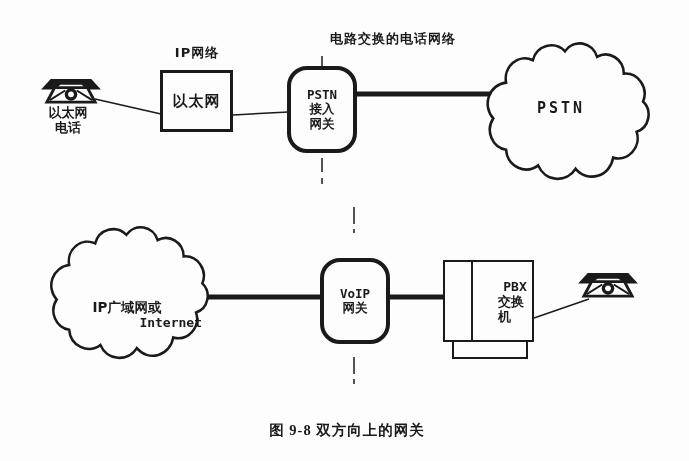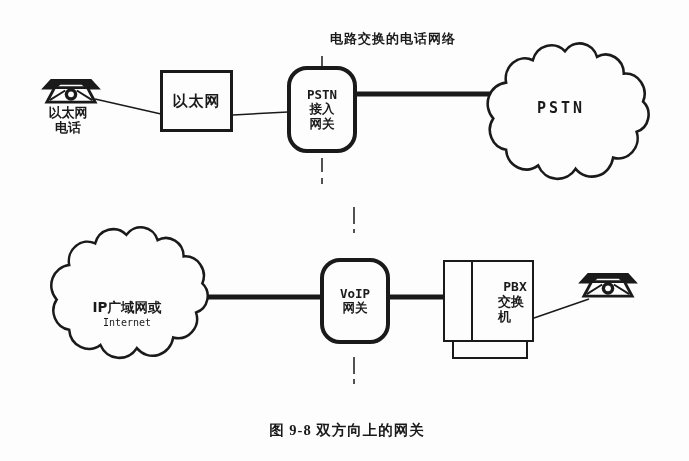--- a/index.html
+++ b/index.html
@@ -106,41 +106,42 @@
     <g transform="translate(38,224) scale(1.04,1.08)">
       <use href="#cloud" fill="#fdfdfd" stroke="#1a1a1a" stroke-width="2.4"></use>
     </g>
 
     <use href="#phone" x="40" y="77" width="62" height="27"></use>
     <use href="#phone" x="577" y="271" width="62" height="27"></use>
   </svg>
 
   <div class="lbl section-title" style="left:308px;top:30px;width:170px;">电路交换的电话网络</div>
 
+  <div class="lbl section-title" style="left:160px;top:44px;width:74px;">IP网络</div>
 
   <div class="lbl bold-cn" style="left:30px;top:105px;width:76px;font-size:13px;line-height:15px;">
     <span class="ln">以太网</span>
     <span class="ln">电话</span>
   </div>
 
   <div class="box eth-box" style="left:160px;top:70px;width:73px;height:62px;">
     <span>以太网</span>
   </div>
 
   <div class="box gateway" style="left:287px;top:66px;width:70px;height:87px;">
     <span class="ln mono">PSTN</span>
     <span class="ln">接入</span>
     <span class="ln">网关</span>
   </div>
 
   <div class="lbl cloud-label-latin" style="left:505px;top:99px;width:112px;">PSTN</div>
 
   <div class="lbl" style="left:52px;top:276px;width:150px;line-height:15px;">
     <span class="ln bold-cn" style="font-size:13.5px;margin-top:24px;">IP广域网或</span>
-    <span class="ln mono" style="font-size:10px;font-weight:400;">Internet</span>
+    <span class="ln mono" style="font-size:13px;font-weight:700;text-align:right;">Internet</span>
   </div>
 
   <div class="box gateway" style="left:320px;top:258px;width:70px;height:86px;">
     <span class="ln mono">VoIP</span>
     <span class="ln">网关</span>
   </div>
 
   <div class="box pbx-main" style="left:443px;top:260px;width:91px;height:82px;">
     <div class="pbx-divider"></div>
     <div class="pbx-text">

